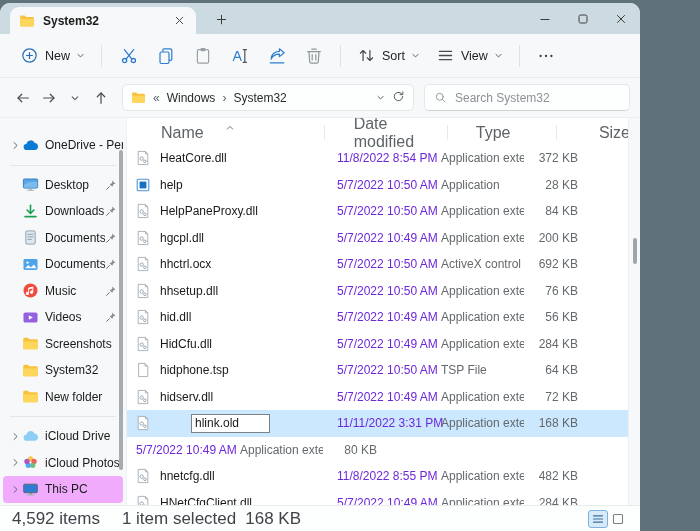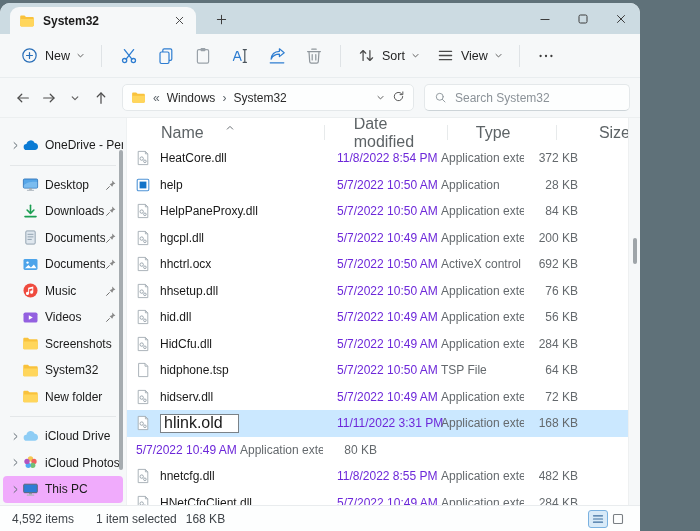--- a/index.html
+++ b/index.html
@@ -82,28 +82,28 @@
   .rows{flex:1;overflow:hidden;}
   .frow{height:26.5px;display:flex;align-items:center;font-size:12px;}
   .frow.selected{background:#cbe8ff;}
   .c-name{width:201px;display:flex;align-items:center;padding-left:8px;color:#191919;}
   .c-name .ficon{width:16px;height:16px;flex:none;margin-right:9px;}
   .c-name .ficon svg{width:16px;height:16px;display:block;}
   .c-date{width:105px;color:#6d28d9;padding-left:9px;white-space:nowrap;}
   .c-type{width:91px;color:#64696d;padding-left:8px;white-space:nowrap;overflow:hidden;}
   .c-size{width:64px;color:#64696d;text-align:right;padding-right:10px;white-space:nowrap;}
   .rename{width:79px;height:19px;border:1px solid #7a8288;background:#fff;font-family:"Liberation Sans",sans-serif;
-          font-size:16px;color:#191919;padding:0 3px;outline:none;}
+          font-size:12px;color:#191919;padding:0 3px;outline:none;margin-left:31px;}
 
   .list-scrollstrip{position:absolute;right:0;top:0;bottom:0;width:12px;background:#f6f8f9;border-left:1px solid #eef0f1;}
   .list-scrollthumb{position:absolute;left:4px;top:120px;width:4px;height:26px;background:#9fa5a9;border-radius:2px;}
 
   
   .statusbar{height:26px;background:#fdfefe;border-top:1px solid #e9ecee;display:flex;align-items:center;
-             padding:0 12px;font-size:12px;color:#3f4449;flex:none;}
+             padding:0 12px;font-size:17px;color:#3f4449;flex:none;}
   .sb-items{margin-right:22px;}
   .sb-selected{margin-right:9px;}
   .sb-spacer{flex:1;}
   .vt-btn{width:20px;height:18px;display:flex;align-items:center;justify-content:center;border:1px solid transparent;border-radius:3px;}
   .vt-btn.active{background:#d8eaf8;border-color:#7ab1e0;}
   .vt-btn svg{width:12px;height:12px;}
 </style>
 </head>
 <body>
 

